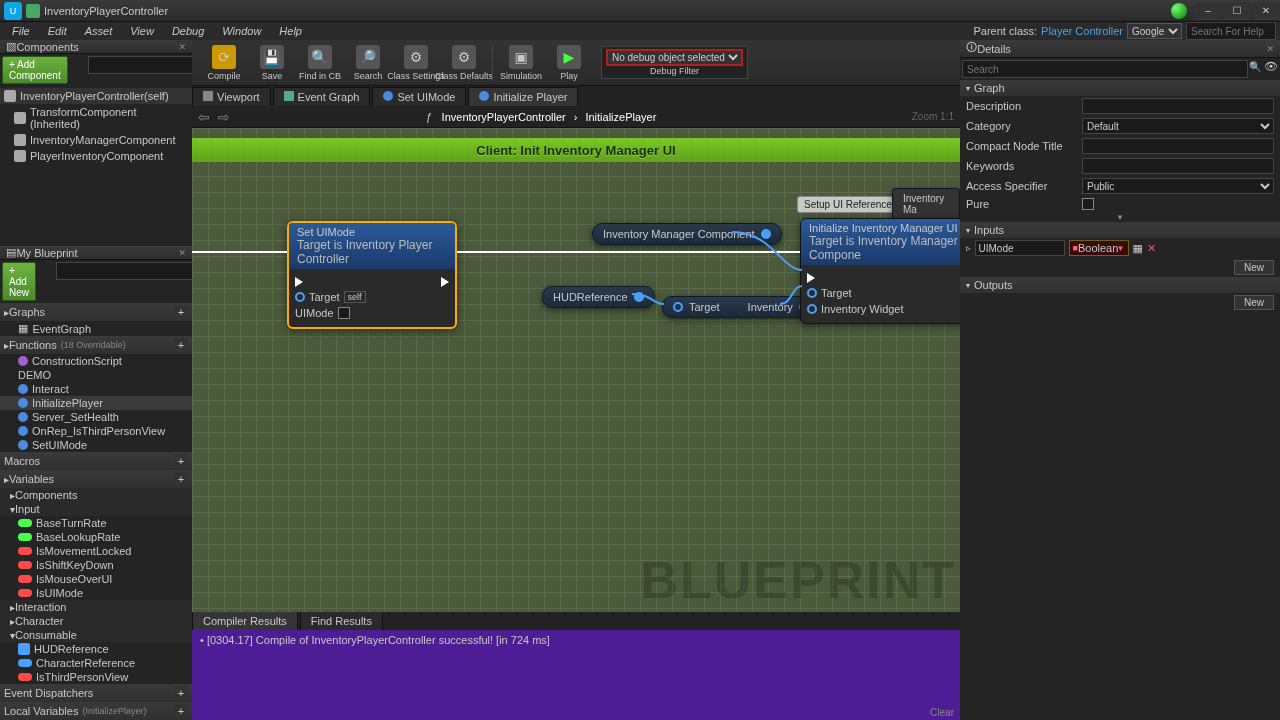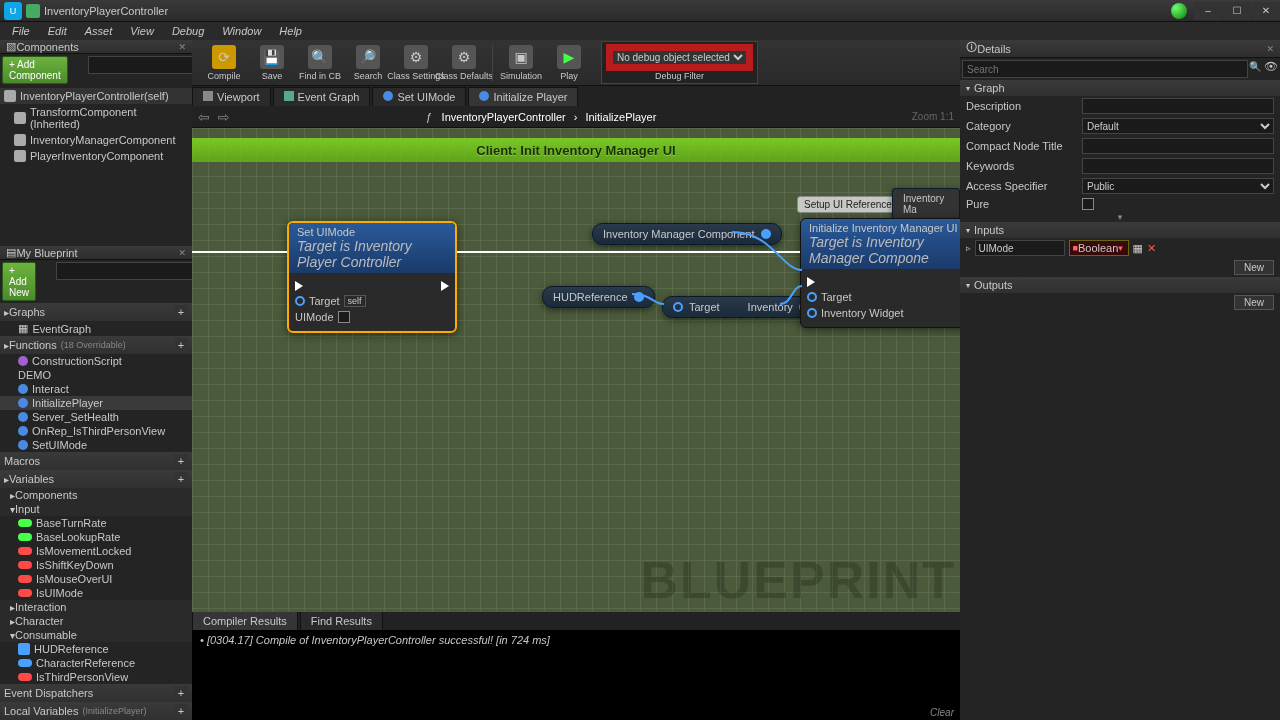--- a/index.html
+++ b/index.html
@@ -52,21 +52,21 @@
 .sub-label { color:#888; font-size:9px; margin-left:4px;}
 
 
 .centercol { flex: 1; display: flex; flex-direction: column; min-width:0;}
 .toolbar { height: 46px; background: linear-gradient(#333,#2a2a2a); display:flex; align-items:center; padding: 0 8px; border-bottom:1px solid #111;}
 .tool { width: 48px; display:flex; flex-direction:column; align-items:center; gap:2px; padding:2px 4px;}
 .tool .ticon { width:24px;height:24px;background:#555;border-radius:3px;display:flex;align-items:center;justify-content:center;font-size:14px;}
 .tool .tlabel { font-size:9px; white-space:nowrap;}
 .tool-sep { width:1px;height:36px;background:#444;margin:0 4px;}
 .debug-box { margin-left:8px; background:#222;border:1px solid #444;padding:2px 4px;display:flex;flex-direction:column;align-items:center;}
-.debug-box select{background:#333;border:7px solid #b91c1c;color:#ccc;font-size:10px;}
+.debug-box select{background:#333;border:2px solid #b91c1c;color:#ccc;font-size:10px;}
 
 .graph-tabs { height: 20px; background:#222; display:flex;align-items:flex-end;}
 .gtab { padding:3px 10px;background:#2a2a2a;border:1px solid #111;border-bottom:none;margin-right:2px;font-size:10px;display:flex;align-items:flex-start;gap:4px;}
 .gtab.active{background:#353535;}
 .gtab .gicon{width:10px;height:10px;}
 
 .graph-nav { height:22px;background:#222;display:flex;align-items:center;padding:0 6px;gap:8px;border-bottom:1px solid #111;}
 .graph-nav .arrow{font-size:14px;color:#888;}
 .graph-nav .crumb{font-size:11px;color:#fff;}
 .graph-nav .fx{font-style:italic;margin-right:2px;}
@@ -76,34 +76,34 @@
 .canvas { flex:1; background:#4a5a3a; position:relative; overflow:hidden;
   background-image: linear-gradient(#5a6a4a 1px,transparent 1px),linear-gradient(90deg,#5a6a4a 1px,transparent 1px);
   background-size: 16px 16px; }
 .bp-water { position:absolute;right:4px;bottom:2px;font-size:52px;font-weight:900;color:rgba(0,0,0,0.18);letter-spacing:2px;}
 .func-banner{position:absolute;left:0;right:0;top:10px;height:24px;background:linear-gradient(rgba(126,211,33,0.9),rgba(100,180,20,0.8));display:flex;align-items:center;justify-content:center;color:#1a3000;font-weight:bold;font-size:13px;text-shadow:0 1px 0 rgba(255,255,255,0.3);}
 
 .node { position:absolute; background:#2a2a2a; border:1px solid #111; border-radius:6px; box-shadow:0 2px 8px rgba(0,0,0,0.5);}
 .node.sel{border:2px solid #ffaa00;}
 .node-head { padding:3px 8px; border-radius:5px 5px 0 0; font-size:10px;}
 .node-head.blue{background:linear-gradient(#2a5a9a,#1a3a6a);}
-.node-head .sub{font-size:14px;font-style:italic;color:#bbb;}
+.node-head .sub{font-size:12px;color:#bbb;}
 .node-body{padding:6px;}
 .pin-row{display:flex;align-items:center;gap:4px;font-size:10px;padding:2px 0;}
 .exec-pin{width:0;height:0;border-style:solid;border-width:5px 0 5px 8px;border-color:transparent transparent transparent #fff;}
 .data-pin{width:10px;height:10px;border-radius:50%;border:2px solid;}
 .data-pin.blue{border-color:#4aa0ff;}
 .data-pin.fill{background:currentColor;}
 .chk{width:12px;height:12px;border:1px solid #888;background:#1a1a1a;}
 .pill-node{position:absolute;background:linear-gradient(#2a3a4a,#1a2a3a);border:1px solid #0a1a2a;border-radius:10px;padding:4px 10px;font-size:10px;display:flex;align-items:center;gap:6px;box-shadow:0 2px 6px rgba(0,0,0,0.5);}
 .comment-box{position:absolute;background:rgba(220,220,220,0.85);border:1px solid #888;border-radius:3px;padding:2px 6px;font-size:10px;color:#222;}
 .wire{position:absolute;pointer-events:none;}
 
 .bottom-tabs{height:18px;background:#222;display:flex;align-items:flex-end;}
-.bottom-panel{height:90px;background:#000000;padding:4px 8px;font-size:10px;color:#aaa;position:relative;font-style:italic;}
+.bottom-panel{height:90px;background:#4c1d95;padding:4px 8px;font-size:10px;color:#aaa;position:relative;}
 .bottom-panel .clear{position:absolute;right:6px;bottom:2px;font-size:10px;color:#888;}
 
 
 .rightcol{width:320px;background:#242424;display:flex;flex-direction:column;}
 .detail-search{display:flex;padding:2px;gap:2px;}
 .detail-row{display:flex;align-items:center;padding:2px 6px;gap:6px;font-size:10px;}
 .detail-row .lbl{width:110px;}
 .detail-row input[type=text]{flex:1;background:#1a1a1a;border:1px solid #444;height:16px;color:#ccc;padding:0 3px;font-size:10px;}
 .detail-row select{flex:1;background:#1a1a1a;border:1px solid #444;height:16px;color:#ccc;font-size:10px;}
 .detail-row .chk2{width:12px;height:12px;border:1px solid #888;background:#1a1a1a;}
@@ -132,20 +132,26 @@
 </div>
 
 <div class="menubar">
   <div class="menu">File</div>
   <div class="menu">Edit</div>
   <div class="menu">Asset</div>
   <div class="menu">View</div>
   <div class="menu">Debug</div>
   <div class="menu">Window</div>
   <div class="menu">Help</div>
+  <div class="right">
+    <span>Parent class:</span>
+    <a>Player Controller</a>
+    <select><option>Google</option></select>
+    <input class="search-mini" style="width: 90px;" placeholder="Search For Help">
+  </div>
 </div>
 
 <div class="main">
 
   <div class="leftcol">
     <div class="panel-tab">
       <span>▧ </span>
       <span>Components</span>
       <span class="x">✕</span>
     </div>

